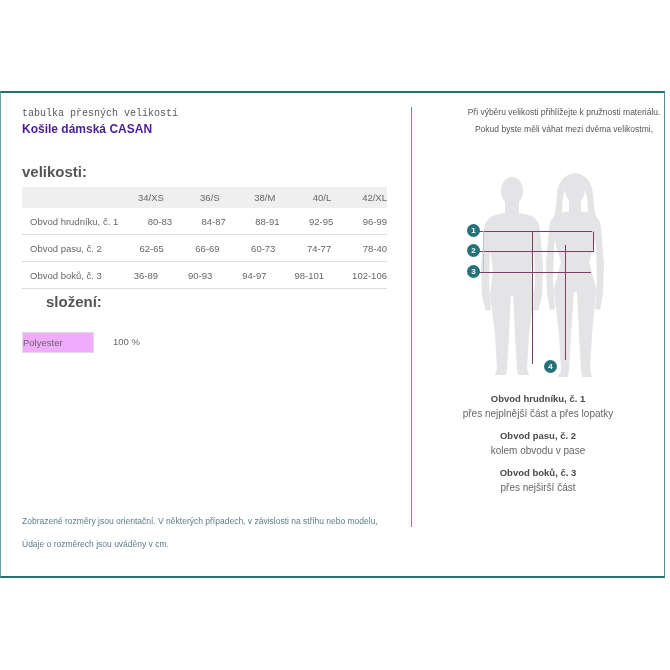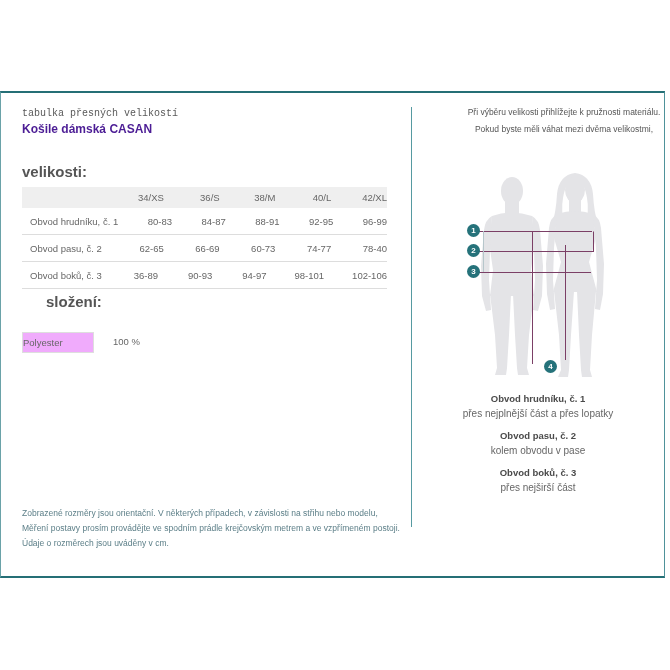--- a/index.html
+++ b/index.html
@@ -28,21 +28,21 @@
   .trow.thead{height:21px;background:#efefef;border-bottom:none;color:#666;}
   .c0{width:118px;padding-left:8px;white-space:nowrap;}
   .c{width:42px;text-align:right;white-space:nowrap;margin-left:28px;}
   .cfill{flex:1;}
   .compbox{
     left:22px;top:332px;width:70px;height:19px;background:#f0abfc;border:1px solid #dedede;
     font-size:9.5px;color:#666;line-height:19px;padding-left:0;white-space:nowrap;
   }
   .pct{left:113px;top:336px;font-size:9.5px;color:#666;white-space:nowrap;}
   .footnotes{left:22px;top:506px;font-size:8.5px;color:#5b7e87;line-height:15px;}
-  .footnotes div{white-space:nowrap;}
+  .footnotes div{white-space:nowrap;margin-top:8px;}
   
   .intro{left:413px;top:104px;width:302px;text-align:center;font-size:8.5px;color:#555;line-height:17px;}
   .intro div{white-space:nowrap;}
   .figs{left:440px;top:170px;width:200px;height:215px;}
   .badge{
     width:13px;height:13px;border-radius:50%;background:#25727a;color:#fff;
     font-size:8px;font-weight:bold;line-height:13px;text-align:center;
   }
   .b1{left:467px;top:224px;}
   .b2{left:467px;top:244px;}
@@ -101,21 +101,20 @@
     <div class="cfill"></div>
   </div>
 </div>
 
 <div class="abs seclabel lbl-comp">složení:</div>
 <div class="abs compbox">Polyester</div>
 <div class="abs pct">100 %</div>
 
 <div class="abs footnotes">
   <div>Zobrazené rozměry jsou orientační. V některých případech, v závislosti na střihu nebo modelu,</div>
-  <div>Měření postavy prosím provádějte ve spodním prádle krejčovským metrem a ve vzpřímeném postoji.</div>
   <div>Údaje o rozměrech jsou uváděny v cm.</div>
 </div>
 
 <div class="abs intro">
   <div>Při výběru velikosti přihlížejte k pružnosti materiálu.</div>
   <div>Pokud byste měli váhat mezi dvěma velikostmi,</div>
 </div>
 
 <svg class="abs figs" viewBox="0 0 200 215" width="200" height="215">
   <g fill="#e4e4e7">

